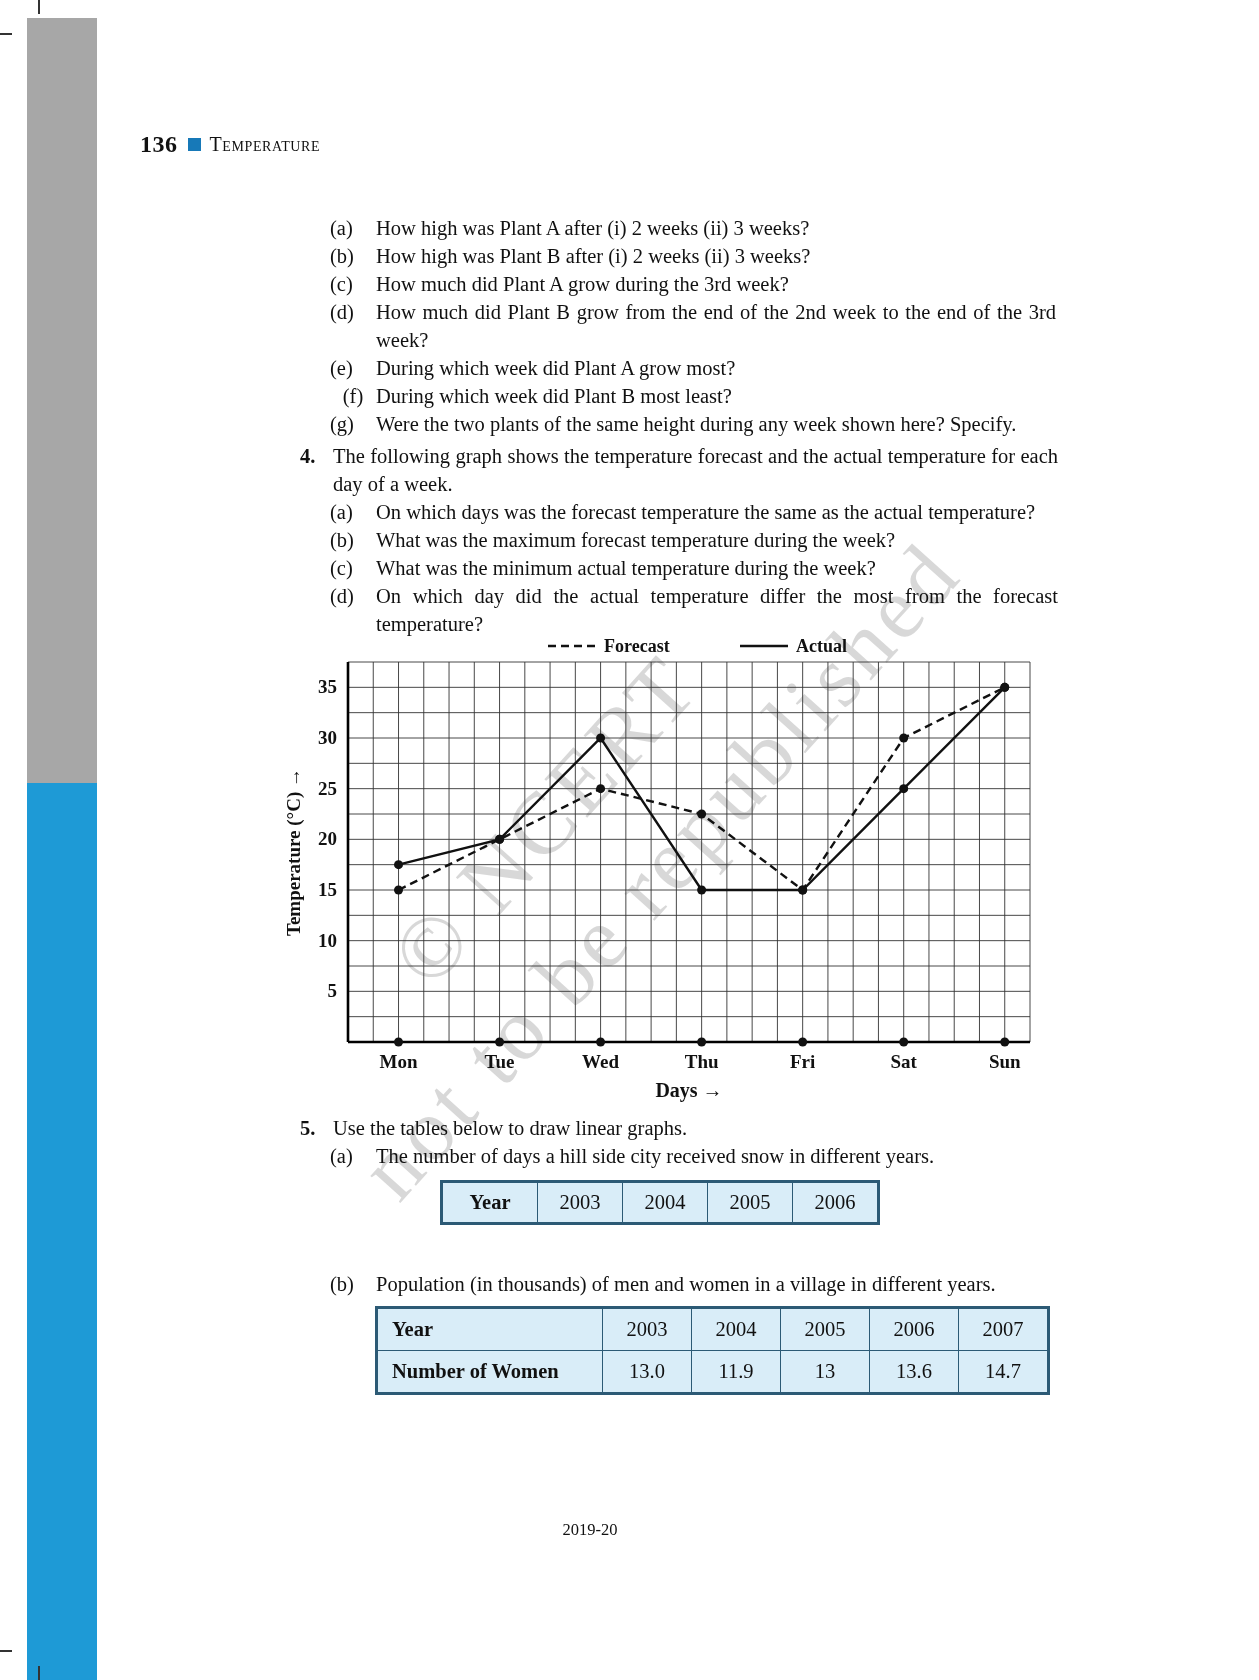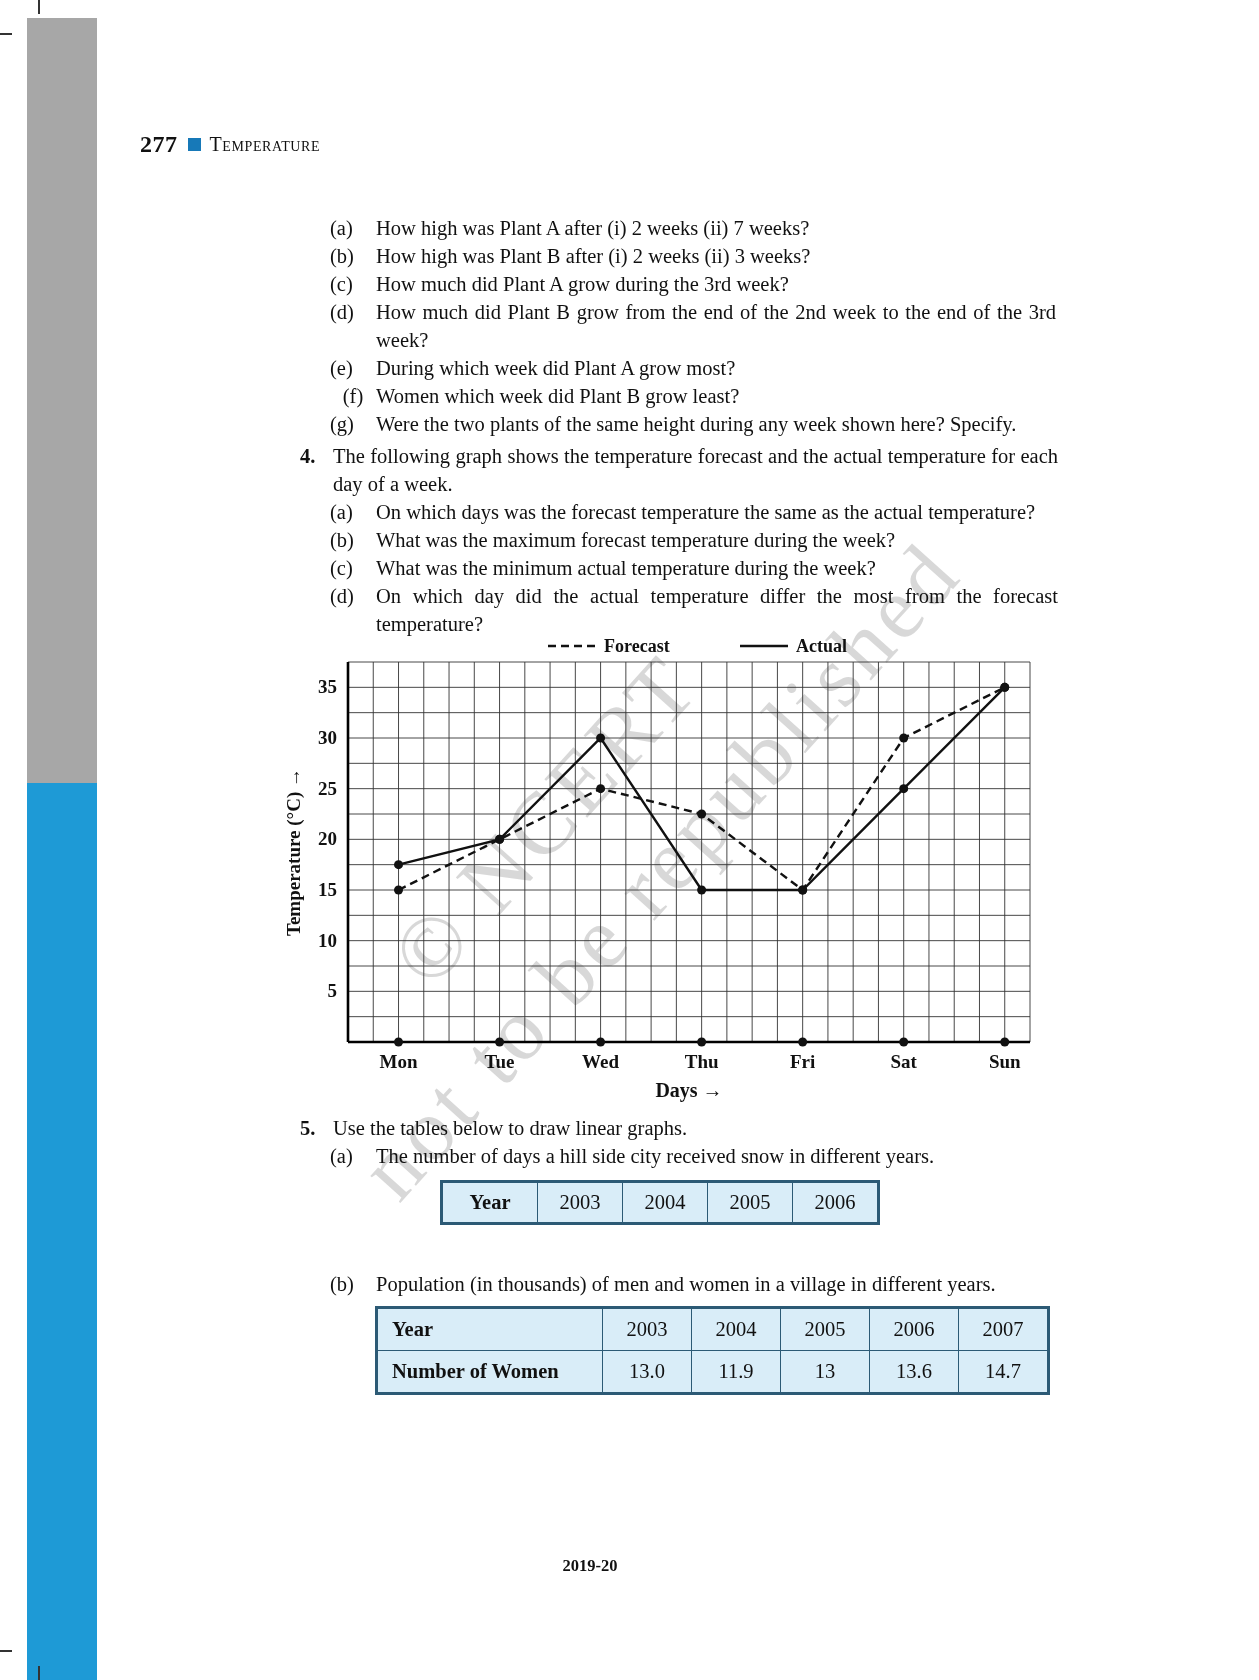--- a/index.html
+++ b/index.html
@@ -61,49 +61,49 @@
   <div class="abs crop" style="left:0;top:1650px;width:12px;height:2px;"></div>
   <div class="abs crop" style="left:38px;top:1666px;width:2px;height:14px;"></div>
 
   <div class="abs bar-gray"></div>
   <div class="abs bar-blue"></div>
 
   <div class="wm" style="left:295px;top:770px;width:500px;transform:rotate(-48deg);">© NCERT</div>
   <div class="wm" style="left:110px;top:820px;width:1100px;transform:rotate(-48deg);">not to be republished</div>
 
   <div class="abs header" style="left:140px;top:131px;">
-    <span class="pageno">277</span>
+    <span class="pageno">136</span>
     <span class="sq"></span>
     <span class="subject">Temperature</span>
   </div>
 
   <div class="z2" style="left:330px;top:214px;width:726px;">
     <div class="li">
       <span class="lbl">(a)</span>
-      <span class="txt">How high was Plant A after (i) 2 weeks (ii) 7 weeks?</span>
+      <span class="txt">How high was Plant A after (i) 2 weeks (ii) 3 weeks?</span>
     </div>
     <div class="li">
       <span class="lbl">(b)</span>
       <span class="txt">How high was Plant B after (i) 2 weeks (ii) 3 weeks?</span>
     </div>
     <div class="li">
       <span class="lbl">(c)</span>
       <span class="txt">How much did Plant A grow during the 3rd week?</span>
     </div>
     <div class="li">
       <span class="lbl">(d)</span>
       <span class="txt">How much did Plant B grow from the end of the 2nd week to the end of the 3rd week?</span>
     </div>
     <div class="li">
       <span class="lbl">(e)</span>
       <span class="txt">During which week did Plant A grow most?</span>
     </div>
     <div class="li">
       <span class="lbl" style="text-align:center;">(f)</span>
-      <span class="txt">Women which week did Plant B grow least?</span>
+      <span class="txt">During which week did Plant B most least?</span>
     </div>
     <div class="li">
       <span class="lbl">(g)</span>
       <span class="txt">Were the two plants of the same height during any week shown here? Specify.</span>
     </div>
   </div>
 
   <div class="z2" style="left:300px;top:442px;width:758px;">
     <div class="qrow">
       <span class="qnum">4.</span>
@@ -281,15 +281,15 @@
         <td>13.0</td>
         <td>11.9</td>
         <td>13</td>
         <td>13.6</td>
         <td>14.7</td>
       </tr>
     </tbody>
       </table>
   </div>
 
-  <div class="z2 footer" style="left:260px;top:1556px;width:660px;font-weight:bold;">2019-20</div>
+  <div class="z2 footer" style="left:260px;top:1520px;width:660px;">2019-20</div>
 
 </div>
 
 </body></html>

